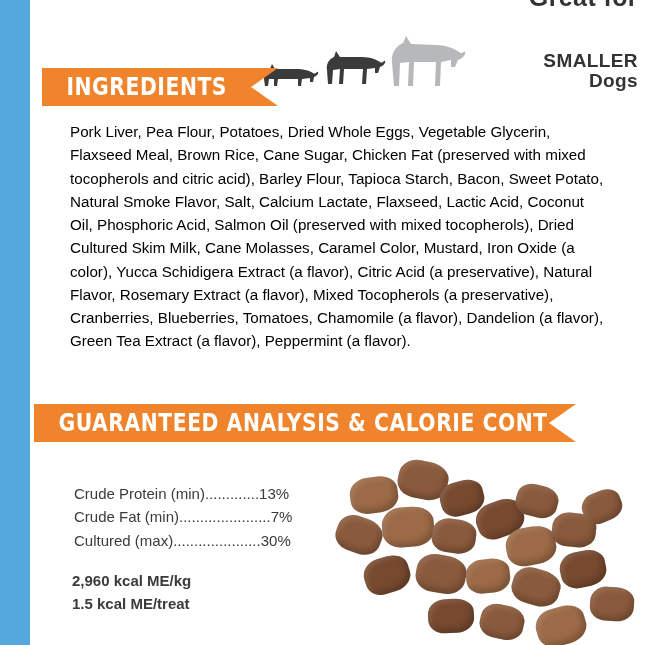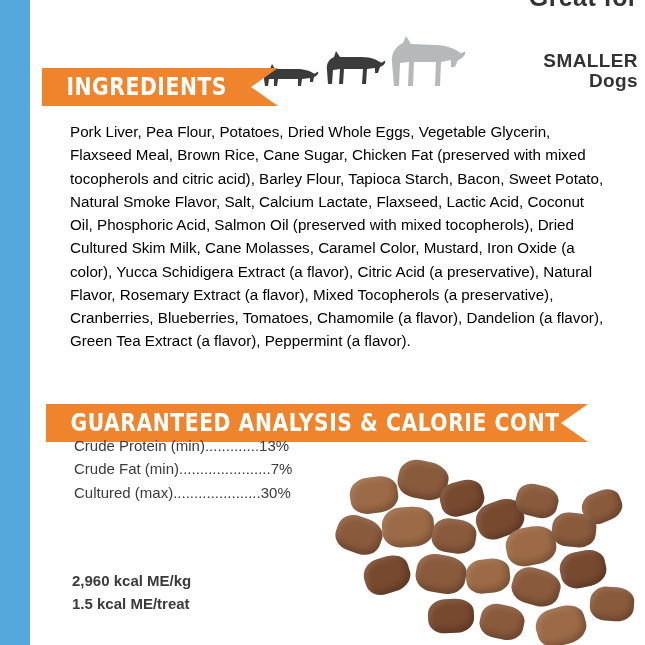--- a/index.html
+++ b/index.html
@@ -91,42 +91,42 @@
     border-top: 19px solid #f0842c;
     border-bottom: 19px solid #f0842c;
     border-right: 27px solid transparent;
   }
   #banner-ingredients {
     left: 42px;
     top: 68px;
     width: 209px;
   }
   #banner-analysis {
-    left: 46px;
+    left: 34px;
     top: 404px;
     width: 515px;
   }
 
   
   .ingredients-body {
     position: absolute;
     left: 70px;
     top: 120px;
     width: 535px;
     font-size: 15.2px;
     line-height: 1.53;
     color: #000000;
     text-align: left;
   }
 
   
   .analysis-list {
     position: absolute;
     left: 74px;
-    top: 434px;
+    top: 482px;
     width: 300px;
     font-size: 15px;
     line-height: 1.56;
     color: #3b3b3b;
   }
   .analysis-list .row {
     white-space: nowrap;
   }
   .calories {
     position: absolute;

